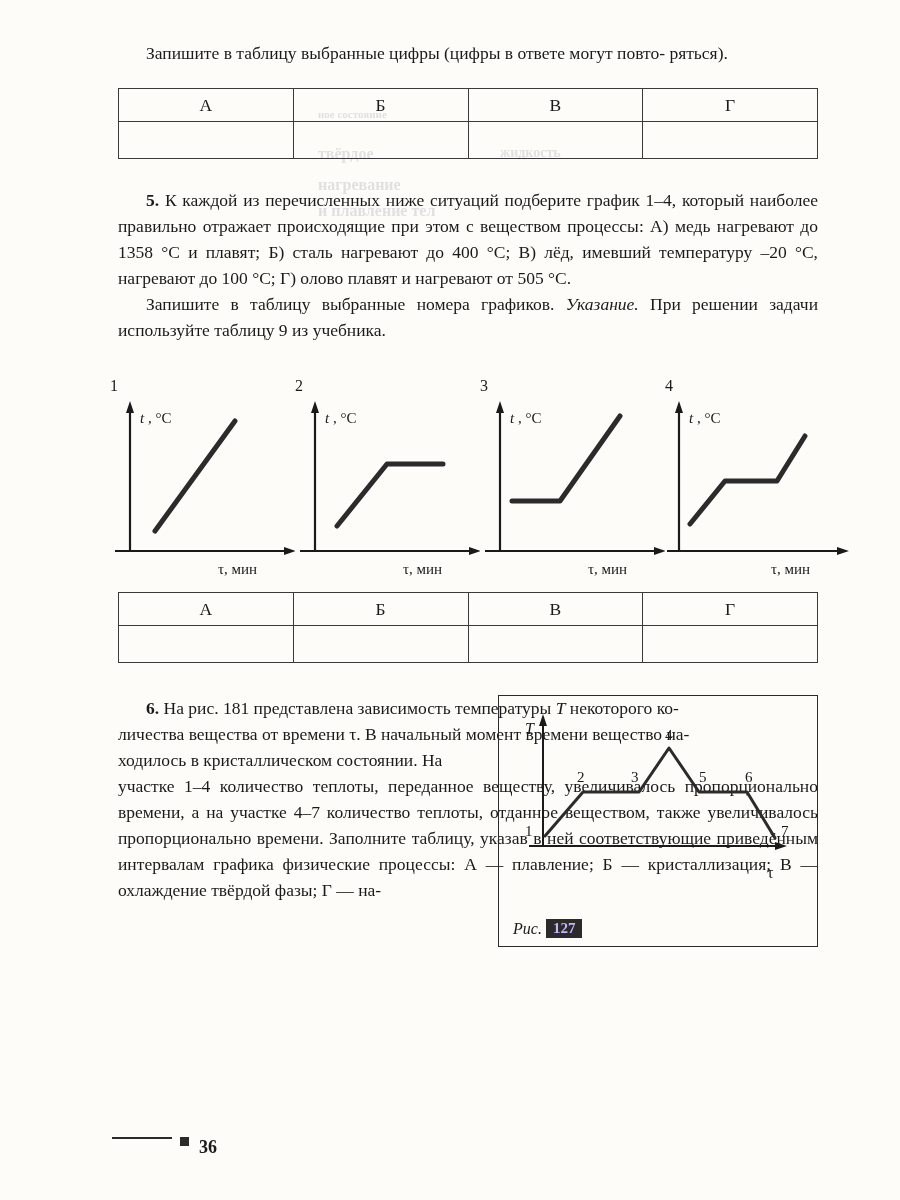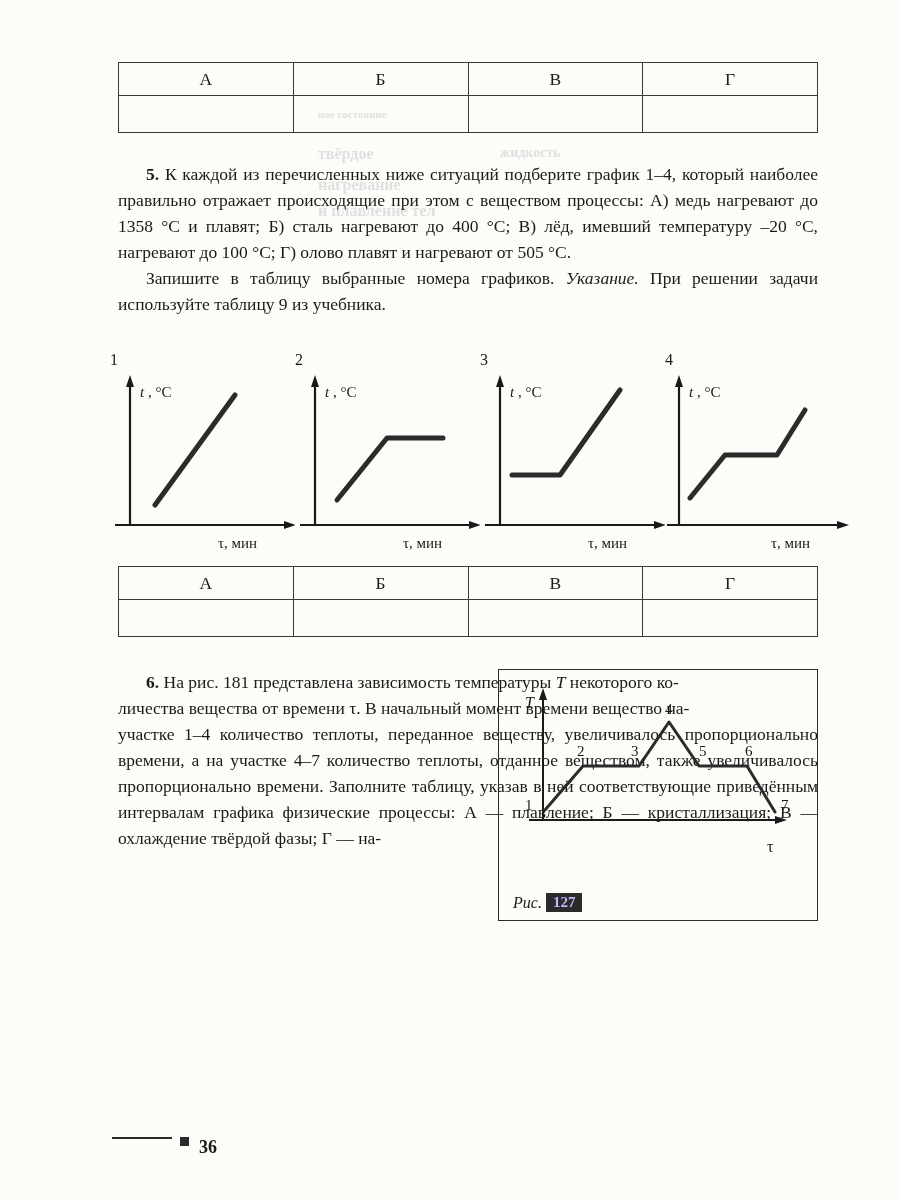--- a/index.html
+++ b/index.html
@@ -135,20 +135,24 @@
 <div class="page">
 
   <div class="ghost" style="left:318px; top:108px; font-size:11px; font-weight:bold;">ное состояние</div>
   <div class="ghost" style="left:318px; top:145px; font-size:16px;">твёрдое</div>
   <div class="ghost" style="left:500px; top:145px; font-size:14px; font-weight:bold;">жидкость</div>
   <div class="ghost" style="left:318px; top:176px; font-size:16px;">нагревание</div>
   <div class="ghost" style="left:318px; top:202px; font-size:16px;">и плавление тел</div>
 
   <div class="content">
 
+    <p class="para indent">
+      <span>Запишите в таблицу выбранные цифры (цифры в ответе могут повто-</span>
+      <span>ряться).</span>
+    </p>
 
     <div style="height:22px"></div>
     <table class="ans">
       <tbody>
           <tr>
         <td>А</td>
         <td>Б</td>
         <td>В</td>
         <td>Г</td>
       </tr>
@@ -254,20 +258,21 @@
       </table>
 
     <div style="height:32px"></div>
     <div class="sec6">
 
       <p class="para indent">
         <span class="bold">6.</span>
         <span>На рис. 181 представлена зависимость температуры </span><span class="ital">T</span><span> некоторого ко-</span>
       </p>
       <p class="para">личества вещества от времени τ. В начальный момент времени вещество на-</p>
+      <p class="para">ходилось в кристаллическом состоянии. На</p>
 
       <div class="fig127">
         <svg width="314" height="246">
           <line x1="44" y1="28" x2="44" y2="150" stroke="#1a1a1a" stroke-width="2"></line>
           <polygon points="44,18 40,30 48,30" fill="#1a1a1a"></polygon>
           <line x1="30" y1="150" x2="280" y2="150" stroke="#1a1a1a" stroke-width="2"></line>
           <polygon points="288,150 276,146 276,154" fill="#1a1a1a"></polygon>
           <polyline points="46,140 84,96 140,96 170,52 200,96 248,96 276,142" fill="none" stroke="#2b2b2b" stroke-width="3" stroke-linejoin="round" stroke-linecap="round"></polyline>
           <text x="26" y="38" font-family="Liberation Serif, serif" font-size="16" font-style="italic" fill="#1a1a1a">T</text>
           <text x="268" y="182" font-family="Liberation Serif, serif" font-size="16" fill="#1a1a1a">τ</text>

